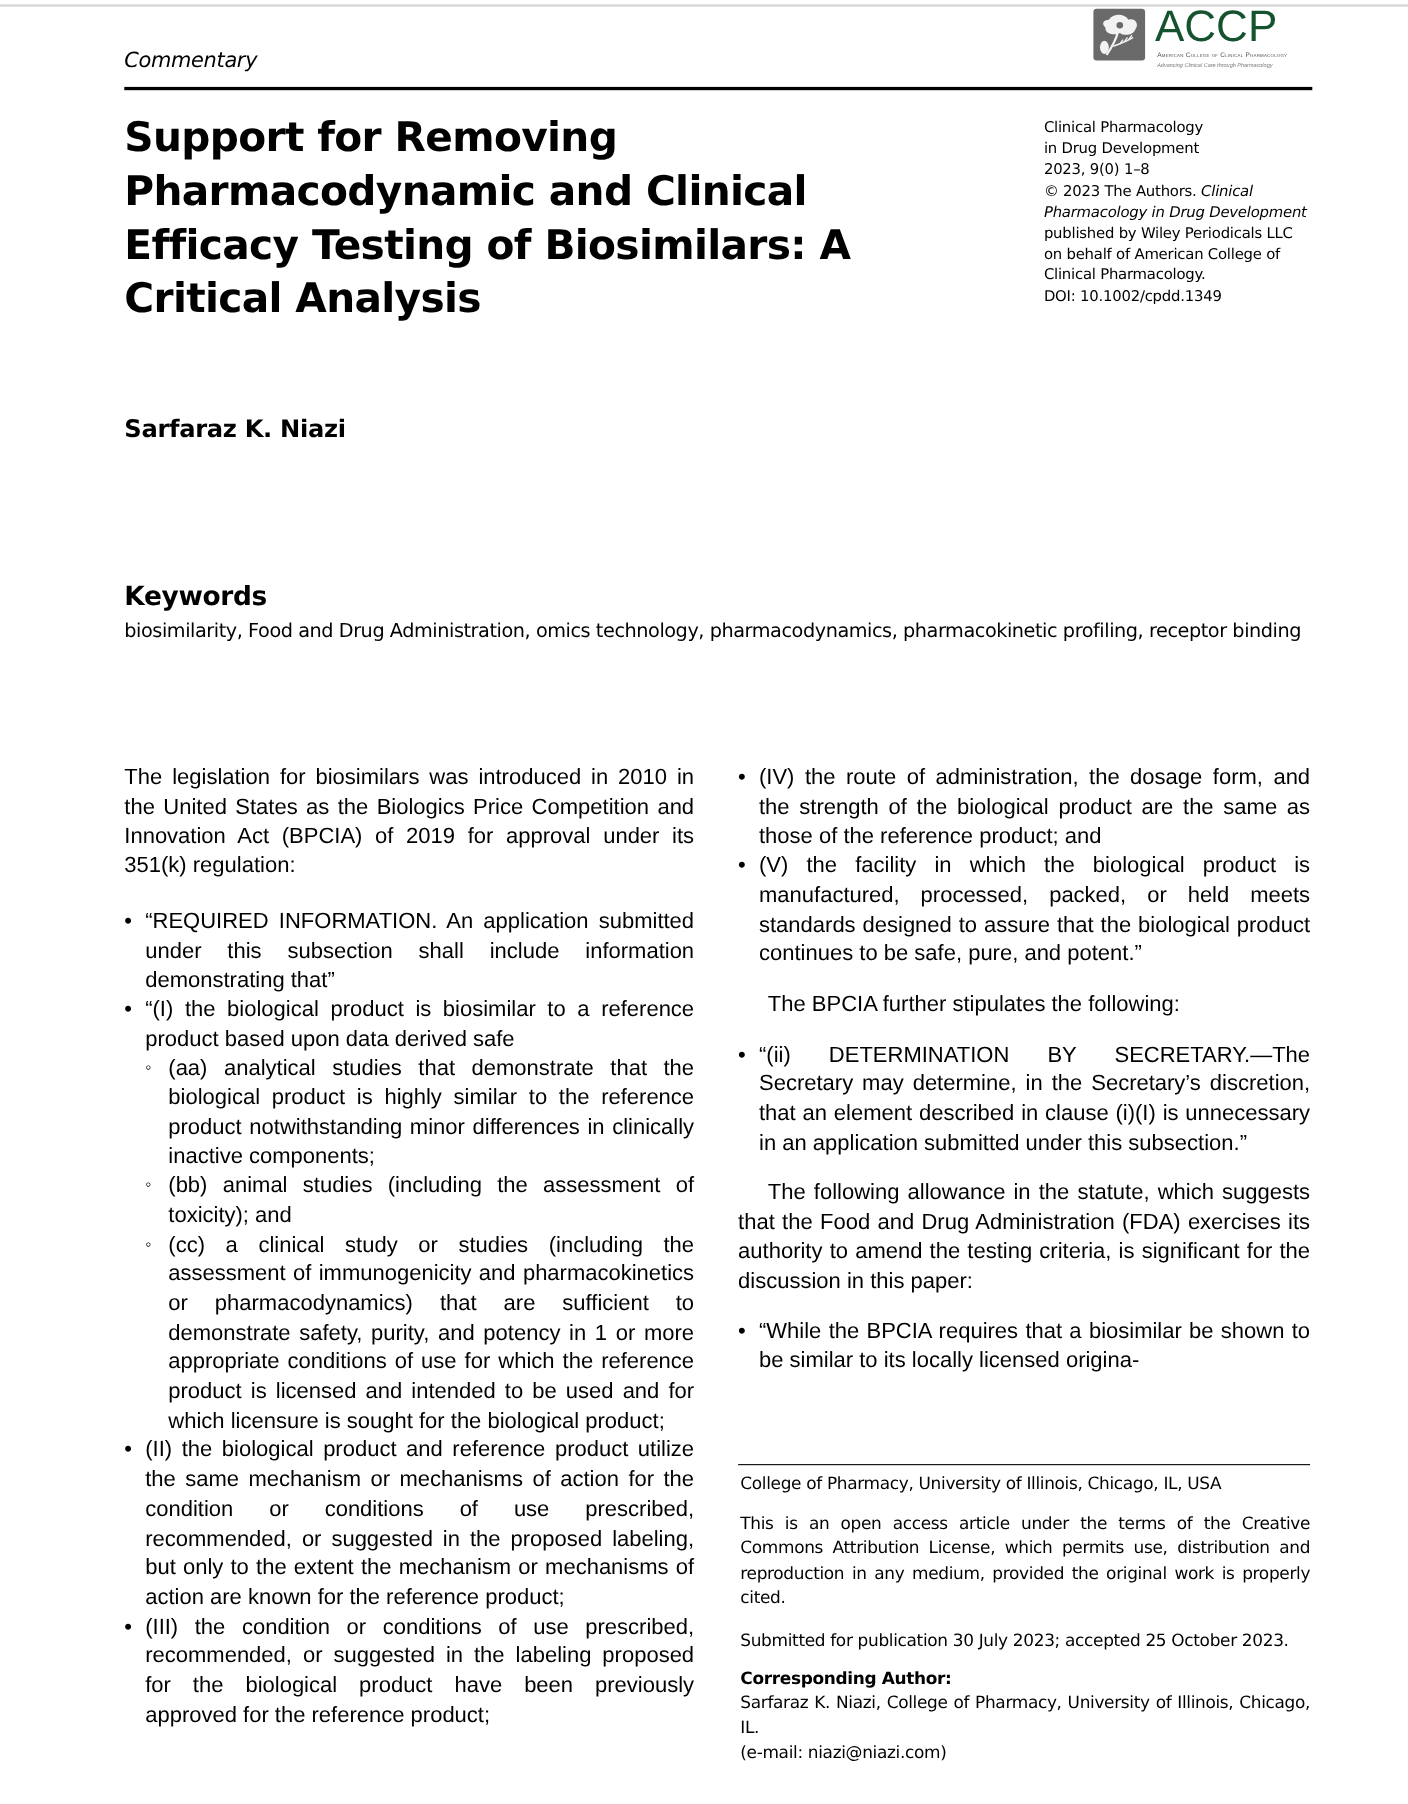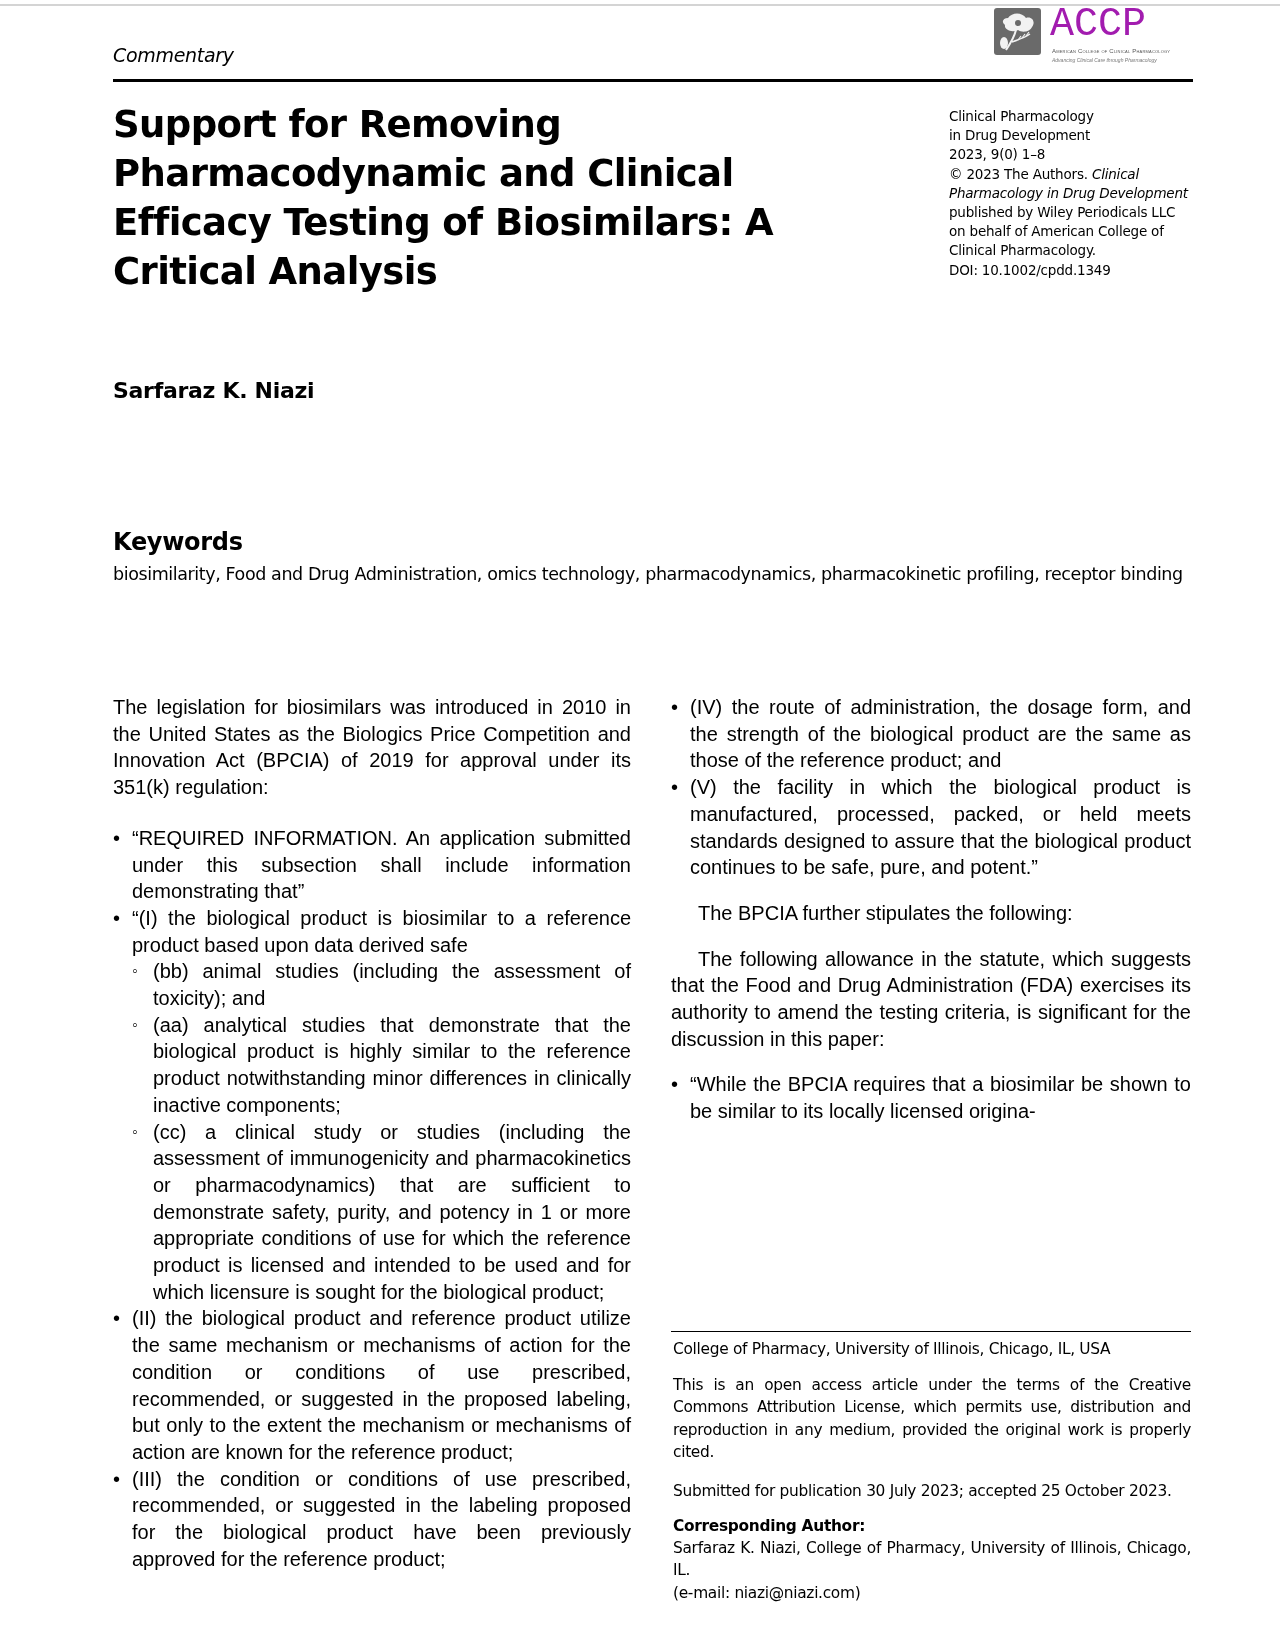--- a/index.html
+++ b/index.html
@@ -5,21 +5,21 @@
   html, body { margin:0; padding:0; background:#ffffff; }
   body { width:1280px; height:1640px; position:relative; overflow:hidden; color:#000; }
   .topline { position:absolute; left:0; top:4px; width:1280px; height:2px; background:#d4d4d4; }
   .sans { font-family:"DejaVu Sans", "Liberation Sans", sans-serif; }
 
   .section-label { position:absolute; left:113px; top:44px; font-size:19px; font-style:italic; letter-spacing:-0.3px; }
   .header-rule { position:absolute; left:113px; top:79px; width:1080px; height:3px; background:#000; }
 
   .logo { position:absolute; left:994px; top:6px; width:200px; height:60px; }
   .logo-box { position:absolute; left:0; top:2px; width:47px; height:47px; background:#6a6a6a; border-radius:3px; overflow:hidden; }
-  .logo-text { position:absolute; left:56px; top:-4px; font-family:Liberation Mono, monospace; font-size:40px; color:#a21caf; letter-spacing:0px; }
+  .logo-text { position:absolute; left:56px; top:-4px; font-family:Liberation Sans, sans-serif; font-size:40px; color:#14532d; letter-spacing:0px; }
   .logo-sub1 { position:absolute; left:58px; top:42px; font-family:"Liberation Sans", sans-serif; font-size:6px; color:#555; font-variant:small-caps; letter-spacing:0.2px; white-space:nowrap; }
   .logo-sub2 { position:absolute; left:58px; top:51px; font-family:"Liberation Sans", sans-serif; font-size:5px; color:#777; font-style:italic; white-space:nowrap; }
 
   .title { position:absolute; left:113px; top:100px; width:760px; font-size:37px; font-weight:bold; line-height:49px; letter-spacing:-0.6px; }
   .journal-info { position:absolute; left:949px; top:107px; width:260px; font-size:13.5px; line-height:19.2px; letter-spacing:-0.2px; }
   .journal-info .it { font-style:italic; }
 
   .author { position:absolute; left:113px; top:378px; font-size:22px; font-weight:bold; letter-spacing:-0.3px; }
 
   .kw-title { position:absolute; left:113px; top:528px; font-size:24px; font-weight:bold; letter-spacing:-0.3px; }
@@ -90,36 +90,39 @@
 <div class="kw-title sans">Keywords</div>
 <div class="kw-text sans">biosimilarity, Food and Drug Administration, omics technology, pharmacodynamics, pharmacokinetic profiling, receptor binding</div>
 
 <div class="col col-left">
   <p>The legislation for biosimilars was introduced in 2010 in the United States as the Biologics Price Competition and Innovation Act (BPCIA) of 2019 for approval under its 351(k) regulation:</p>
   <ul style="margin-top:24px">
     <li class="b1">“REQUIRED INFORMATION. An application submitted under this subsection shall include information demonstrating that”</li>
     <li class="b1">
       <span>“(I) the biological product is biosimilar to a reference product based upon data derived safe</span>
       <ul class="sub">
+        <li class="b2">(aa) analytical studies that demonstrate that the biological product is highly similar to the reference product notwithstanding minor differences in clinically inactive components;</li>
         <li class="b2">(bb) animal studies (including the assessment of toxicity); and</li>
-        <li class="b2">(aa) analytical studies that demonstrate that the biological product is highly similar to the reference product notwithstanding minor differences in clinically inactive components;</li>
         <li class="b2">(cc) a clinical study or studies (including the assessment of immunogenicity and pharmacokinetics or pharmacodynamics) that are sufficient to demonstrate safety, purity, and potency in 1 or more appropriate conditions of use for which the reference product is licensed and intended to be used and for which licensure is sought for the biological product;</li>
       </ul>
     </li>
     <li class="b1">(II) the biological product and reference product utilize the same mechanism or mechanisms of action for the condition or conditions of use prescribed, recommended, or suggested in the proposed labeling, but only to the extent the mechanism or mechanisms of action are known for the reference product;</li>
     <li class="b1">(III) the condition or conditions of use prescribed, recommended, or suggested in the labeling proposed for the biological product have been previously approved for the reference product;</li>
   </ul>
 </div>
 
 <div class="col col-right">
   <ul>
     <li class="b1">(IV) the route of administration, the dosage form, and the strength of the biological product are the same as those of the reference product; and</li>
     <li class="b1">(V) the facility in which the biological product is manufactured, processed, packed, or held meets standards designed to assure that the biological product continues to be safe, pure, and potent.”</li>
   </ul>
   <p class="indent" style="margin-top:19px">The BPCIA further stipulates the following:</p>
+  <ul style="margin-top:19px">
+    <li class="b1">“(ii) DETERMINATION BY SECRETARY.—The Secretary may determine, in the Secretary’s discretion, that an element described in clause (i)(I) is unnecessary in an application submitted under this subsection.”</li>
+  </ul>
   <p class="indent" style="margin-top:19px">The following allowance in the statute, which suggests that the Food and Drug Administration (FDA) exercises its authority to amend the testing criteria, is significant for the discussion in this paper:</p>
   <ul style="margin-top:19px">
     <li class="b1">“While the BPCIA requires that a biosimilar be shown to be similar to its locally licensed origina-</li>
   </ul>
 </div>
 
 <div class="foot-rule"></div>
 <div class="foot foot-aff sans">College of Pharmacy, University of Illinois, Chicago, IL, USA</div>
 <div class="foot foot-oa sans">This is an open access article under the terms of the Creative Commons Attribution License, which permits use, distribution and reproduction in any medium, provided the original work is properly cited.</div>
 <div class="foot foot-sub sans">Submitted for publication 30 July 2023; accepted 25 October 2023.</div>

